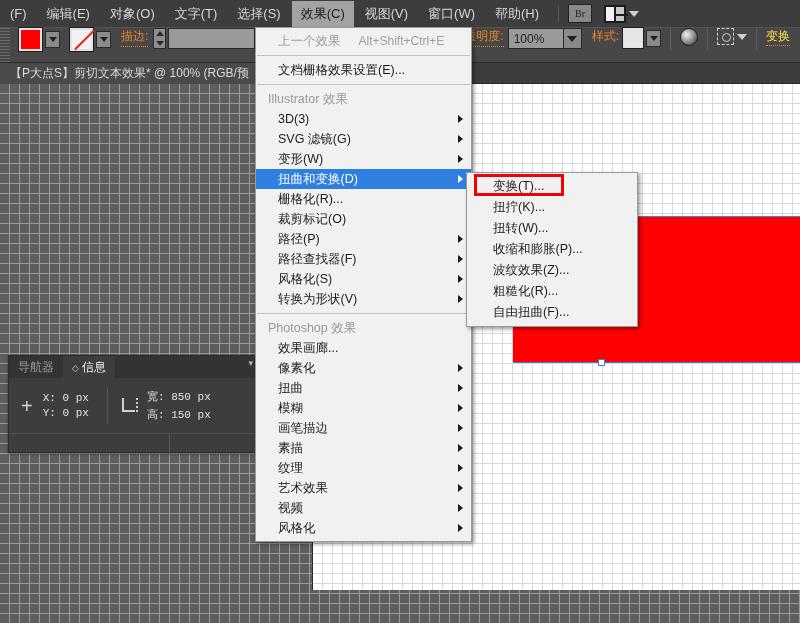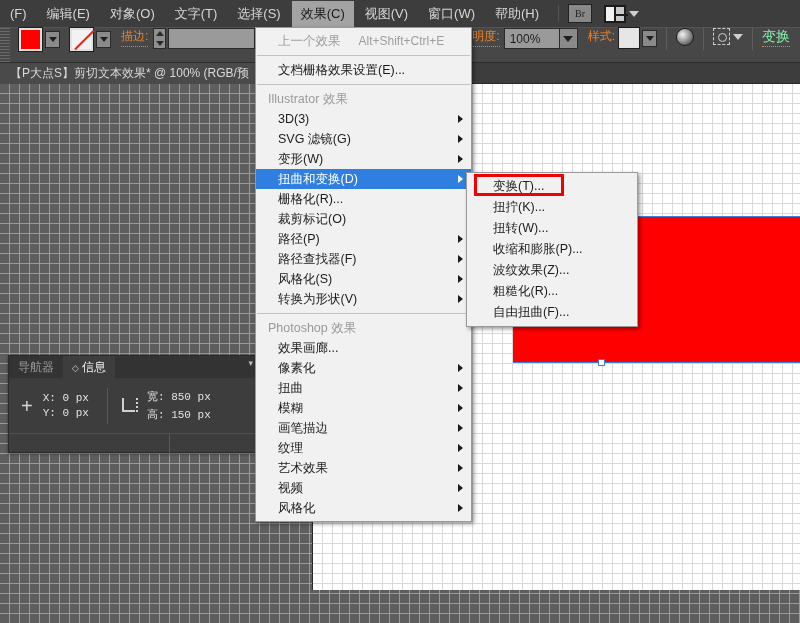--- a/index.html
+++ b/index.html
@@ -102,21 +102,21 @@
     background: radial-gradient(circle at 35% 35%, #f2f2f2 0%, #9a9a9a 45%, #2a2a2a 100%);
     border: 1px solid #1f1f1f;
   }
   .dashed-icon {
     width: 17px; height: 17px; border: 1px dashed #cfcfcf; position: relative;
   }
   .dashed-icon::after {
     content:""; position:absolute; left:4px; top:4px; width:7px; height:7px;
     border: 1px solid #cfcfcf; border-radius: 50%;
   }
-  .cb-link { color: #86efac; font-size: 14px; border-bottom: 1px dotted #e8832a; }
+  .cb-link { color: #fde047; font-size: 12px; border-bottom: 1px dotted #e8832a; }
 
   
   .docbar {
     position: absolute; left: 0; top: 63px; width: 800px; height: 21px;
     background: #3d3d3d; border-bottom: 1px solid #2a2a2a;
   }
   .doctab {
     position: absolute; left: 0; top: 0; height: 21px; padding: 0 10px;
     background: #4a4a4a; color: #d8d8d8; font-size: 12px; line-height: 21px;
     white-space: nowrap; border-right: 1px solid #2a2a2a;
@@ -429,20 +429,24 @@
     </div>
     <div class="mi">
       <span class="lbl">模糊</span>
       <span class="arrow"></span>
     </div>
     <div class="mi">
       <span class="lbl">画笔描边</span>
       <span class="arrow"></span>
     </div>
     <div class="mi">
+      <span class="lbl">素描</span>
+      <span class="arrow"></span>
+    </div>
+    <div class="mi">
       <span class="lbl">纹理</span>
       <span class="arrow"></span>
     </div>
     <div class="mi">
       <span class="lbl">艺术效果</span>
       <span class="arrow"></span>
     </div>
     <div class="mi">
       <span class="lbl">视频</span>
       <span class="arrow"></span>

